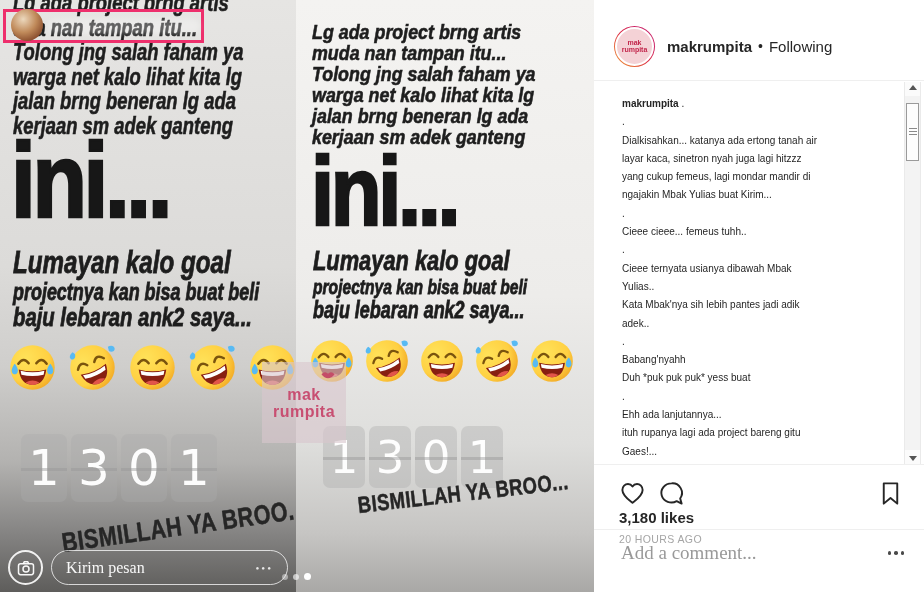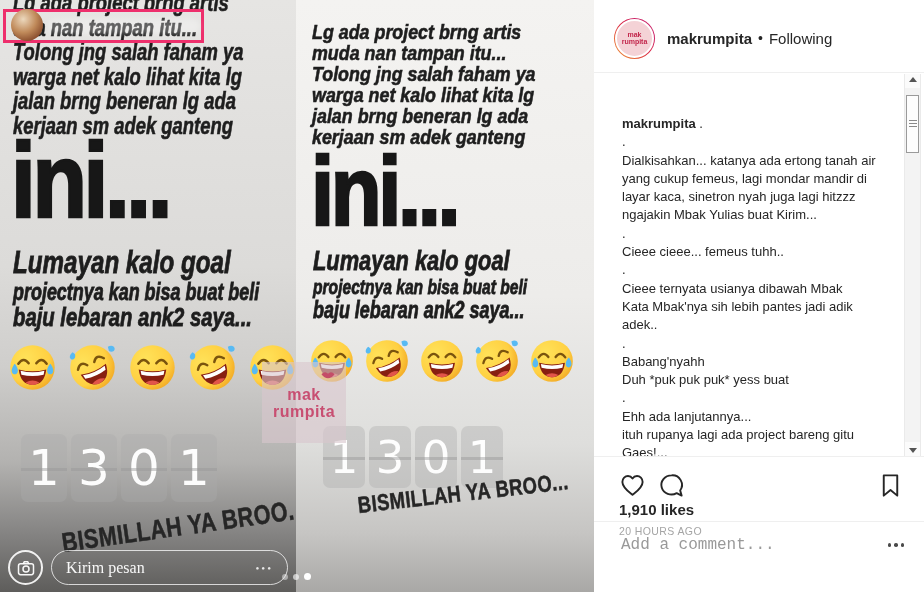--- a/index.html
+++ b/index.html
@@ -77,36 +77,36 @@
   .cdot.d2{background:rgba(255,255,255,.62);}
   .cdot.active{width:7px;height:7px;background:#ffffff;}
 
   .watermark{position:absolute;left:262px;top:362px;width:84px;height:81px;z-index:6;
     background:rgba(216,199,205,.62);display:flex;flex-direction:column;align-items:center;
     justify-content:center;line-height:17px;}
   .wm-text{color:#c84f72;font-weight:bold;font-size:16px;letter-spacing:.5px;}
   .wm-lips{position:absolute;right:10px;top:8px;}
 
   
-  .detail{position:absolute;left:594px;top:4px;width:330px;height:564px;background:#fff;}
+  .detail{position:absolute;left:594px;top:12px;width:330px;height:564px;background:#fff;}
   .d-header{position:absolute;top:0;left:0;right:0;height:69px;border-bottom:1px solid #efefef;
     display:flex;align-items:center;padding:0 20px;box-sizing:border-box;}
   .avatar-ring{width:41px;height:41px;border-radius:50%;flex:none;
     background:linear-gradient(45deg,#f09433 0%,#e6683c 25%,#dc2743 50%,#cc2366 75%);
     display:flex;align-items:center;justify-content:center;}
   .avatar-inner{width:35px;height:35px;border-radius:50%;background:#f4d2d6;border:2px solid #fff;
     display:flex;flex-direction:column;align-items:center;justify-content:center;
     color:#c2264b;font-weight:bold;font-size:7px;line-height:7.5px;}
   .h-username{margin-left:12px;font-weight:bold;font-size:15px;color:#262626;cursor:pointer;}
   .h-sep{margin:0 6px;color:#262626;font-size:14px;}
   .h-follow{font-size:15px;color:#262626;cursor:pointer;}
 
   .caption-area{position:absolute;top:70px;left:0;right:0;height:382px;overflow:hidden;
     border-bottom:1px solid #efefef;box-sizing:content-box;}
-  .caption-text{padding:13px 24px 0 28px;font-size:13px;color:#262626;margin-top:28px;}
+  .caption-text{padding:13px 24px 0 28px;font-size:10px;color:#262626;}
   .cap-line{margin:0;line-height:18.3px;white-space:nowrap;overflow:hidden;}
   .cap-author{font-weight:bold;cursor:pointer;}
 
   .scrollbar{position:absolute;right:3px;top:-4px;width:17px;height:390px;background:#f3f3f3;
     border:1px solid #eaeaea;box-sizing:border-box;}
   .sb-btn{position:absolute;left:0;right:0;height:17px;display:flex;align-items:center;justify-content:center;background:#fbfbfb;}
   .sb-up{top:0;}
   .sb-down{bottom:0;}
   .tri-up{width:0;height:0;border-left:4px solid transparent;border-right:4px solid transparent;
     border-bottom:5px solid #555;}
@@ -121,22 +121,22 @@
     display:flex;align-items:center;padding:12px 20px 0 25px;box-sizing:border-box;}
   .action-icon{width:27px;height:27px;cursor:pointer;}
   .comment-icon{margin-left:12px;}
   .bookmark-icon{margin-left:auto;}
 
   .likes-row{position:absolute;top:497px;left:25px;font-weight:bold;font-size:15px;color:#262626;cursor:pointer;}
   .time-row{position:absolute;top:521px;left:25px;font-size:10.5px;color:#a5a5a5;letter-spacing:.4px;}
 
   .comment-row{position:absolute;bottom:0;left:0;right:0;height:47px;border-top:1px solid #efefef;
     display:flex;align-items:center;padding:0 20px 0 25px;box-sizing:border-box;}
-  .comment-input{flex:1;border:none;outline:none;font-size:16px;color:#a21caf;
-    font-family:Liberation Mono, monospace;background:transparent;}
+  .comment-input{flex:1;border:none;outline:none;font-size:19px;color:#a21caf;
+    font-family:Liberation Serif, serif;background:transparent;}
   .comment-input::placeholder{color:#999;}
   .more-dots{display:flex;gap:3px;cursor:pointer;}
   .mdot{width:3.5px;height:3.5px;border-radius:50%;background:#4a4a4a;}
 </style>
 </head>
 <body>
 
 <svg width="0" height="0" style="position:absolute" aria-hidden="true">
   <defs>
     <radialGradient id="gy" cx="35%" cy="30%" r="75%">
@@ -317,27 +317,28 @@
       <span class="h-sep">•</span>
       <span class="h-follow">Following</span>
     </div>
 
     <div class="caption-area">
       <div class="caption-text">
         <p class="cap-line"><span class="cap-author">makrumpita</span><span> .</span></p>
         <div>
             <p class="cap-line">.</p>
             <p class="cap-line">Dialkisahkan... katanya ada ertong tanah air</p>
+            <p class="cap-line">layar kaca, sinetron nyah juga lagi hitzzz</p>
             <p class="cap-line">yang cukup femeus, lagi mondar mandir di</p>
-            <p class="cap-line">layar kaca, sinetron nyah juga lagi hitzzz</p>
             <p class="cap-line">ngajakin Mbak Yulias buat Kirim...</p>
             <p class="cap-line">.</p>
             <p class="cap-line">Cieee cieee... femeus tuhh..</p>
             <p class="cap-line">.</p>
             <p class="cap-line">Cieee ternyata usianya dibawah Mbak</p>
+            <p class="cap-line">Yulias..</p>
             <p class="cap-line">Kata Mbak'nya sih lebih pantes jadi adik</p>
             <p class="cap-line">adek..</p>
             <p class="cap-line">.</p>
             <p class="cap-line">Babang'nyahh</p>
             <p class="cap-line">Duh *puk puk puk* yess buat</p>
             <p class="cap-line">.</p>
             <p class="cap-line">Ehh ada lanjutannya...</p>
             <p class="cap-line">ituh rupanya lagi ada project bareng gitu</p>
             <p class="cap-line">Gaes!...</p>
           </div>
@@ -360,21 +361,21 @@
         <path d="M12 20.3C10.5 19 3 14 3 8.8 3 5.6 5.4 3.5 8 3.5c1.8 0 3.2 1 4 2.2.8-1.2 2.2-2.2 4-2.2 2.6 0 5 2.1 5 5.3 0 5.2-7.5 10.2-9 11.5z"></path>
       </svg>
       <svg class="action-icon comment-icon" viewBox="0 0 24 24" fill="none" stroke="#262626" stroke-width="1.7" stroke-linejoin="round">
         <path d="M12 3a9 8.5 0 1 0 4.6 15.8L21 21l-1.3-4.6A8.5 8.5 0 0 0 12 3z"></path>
       </svg>
       <svg class="action-icon bookmark-icon" viewBox="0 0 24 24" fill="none" stroke="#262626" stroke-width="1.7" stroke-linejoin="round">
         <path d="M6 3h12v18l-6-5-6 5z"></path>
       </svg>
     </div>
 
-    <div class="likes-row">1,910 likes</div>
+    <div class="likes-row">3,180 likes</div>
     <div class="time-row">20 HOURS AGO</div>
 
     <div class="comment-row">
       <input class="comment-input" placeholder="Add a comment..." style="">
       <div class="more-dots">
         <div class="mdot"></div>
           <div class="mdot"></div>
           <div class="mdot"></div>
       </div>
     </div>

